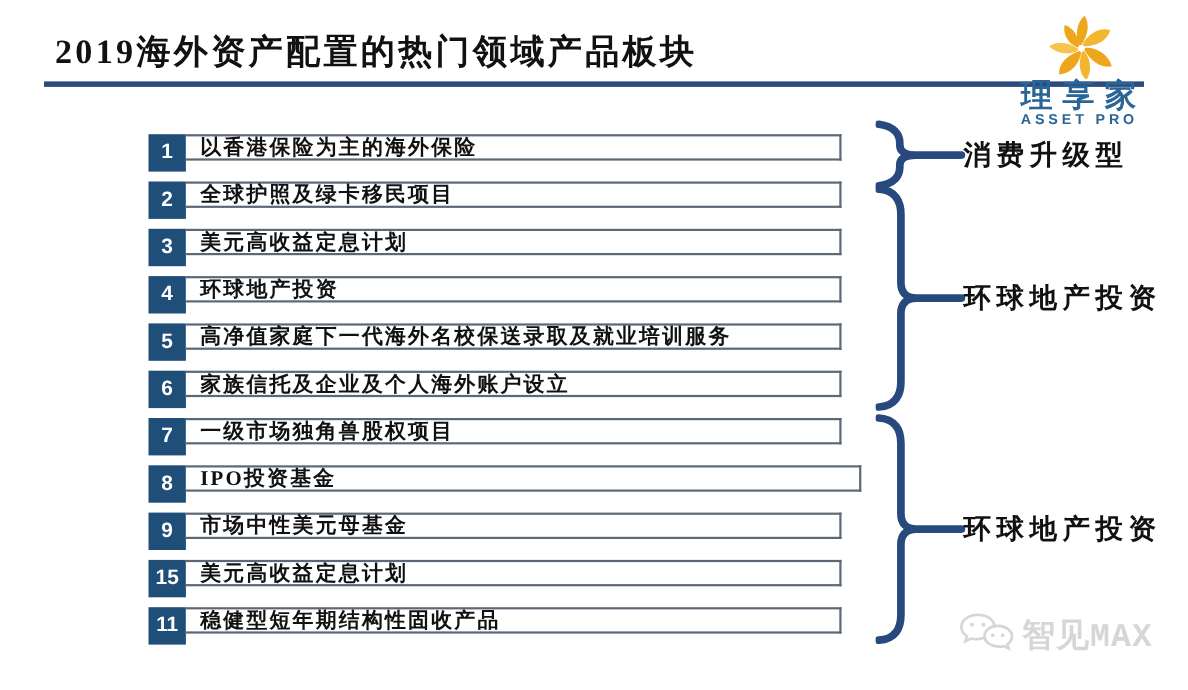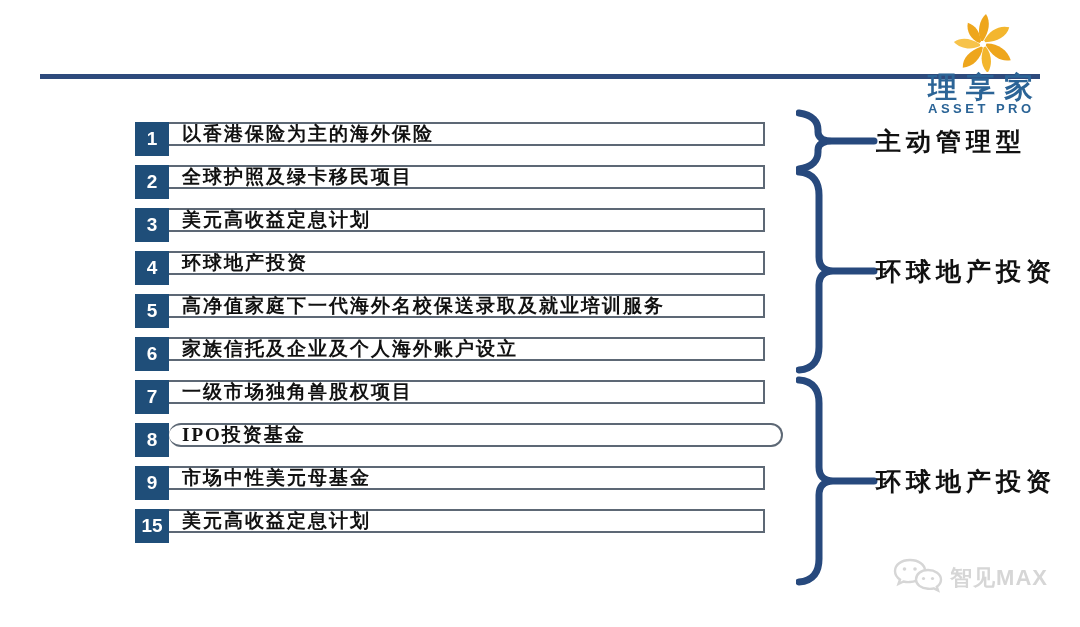--- a/index.html
+++ b/index.html
@@ -47,45 +47,46 @@
     width:34px;min-width:34px;height:34px;background:var(--navy);
     color:#fff;font-family:"Liberation Sans",sans-serif;font-weight:bold;
     font-size:19px;display:flex;align-items:center;justify-content:center;
   }
   .box{
     width:596px;height:24px;border:2px solid var(--border);border-left:none;
     background:#fff;display:flex;align-items:center;padding-left:13px;
     font-size:19px;font-weight:bold;color:var(--ink);letter-spacing:2px;
     white-space:nowrap;
   }
-  .row.wide .box{width:614px;border-radius:13px;}
+  .row.wide .box{width:614px;}
 
   
   .brace{position:absolute;left:796px;}
   .group-label{
     position:absolute;left:876px;transform:translateY(-50%);
     font-size:25px;font-weight:bold;color:var(--ink);letter-spacing:5px;
     white-space:nowrap;
   }
 
   
   .watermark{
     position:absolute;right:32px;bottom:28px;display:flex;align-items:center;
     color:var(--watermark);
   }
   .watermark-text{
-    font-family:Liberation Sans, sans-serif;font-size:22px;font-weight:bold;
+    font-family:Liberation Mono, monospace;font-size:30px;font-weight:bold;
     letter-spacing:1px;margin-left:6px;
   }
 </style>
 </head>
 <body>
 
 <div class="slide">
 
+  <div class="title">2019海外资产配置的热门领域产品板块</div>
   <div class="rule"></div>
 
   <div class="logo">
     <span>
       <svg width="58" height="62" viewBox="0 0 58 62">
         <g transform="translate(30,34)">
           <g fill="#eea61c">
             <path transform="rotate(0)" d="M0,-3 C6,-12 8,-22 3,-30 C-4,-24 -6,-12 -2,-3 Z"></path>
             <path transform="rotate(52)" d="M0,-3 C7,-13 9,-23 3,-31 C-5,-25 -7,-13 -2,-3 Z" fill="#f3b62e"></path>
             <path transform="rotate(115)" d="M0,-3 C7,-13 9,-24 3,-32 C-5,-25 -7,-13 -2,-3 Z"></path>
@@ -138,33 +139,37 @@
       <div class="box">IPO投资基金</div>
     </div>
     <div class="row">
       <div class="badge">9</div>
       <div class="box">市场中性美元母基金</div>
     </div>
     <div class="row">
       <div class="badge">15</div>
       <div class="box">美元高收益定息计划</div>
     </div>
+    <div class="row">
+      <div class="badge">11</div>
+      <div class="box">稳健型短年期结构性固收产品</div>
+    </div>
   </div>
 
   <svg class="brace" style="top:109px;" width="92" height="64" viewBox="0 0 92 64">
     <path d="M3 4 C17 6 22 13 22 21 L22 23 C22 28 26 32 36 32 C26 32 22 36 22 41 L22 43 C22 51 17 58 3 60 M36 32 L78 32" fill="none" stroke="#27497d" stroke-width="7" stroke-linecap="round" stroke-linejoin="round"></path>
   </svg>
   <svg class="brace" style="top:168px;" width="92" height="206" viewBox="0 0 92 206">
     <path d="M3 4 C18 5 23 15 23 27 L23 89 C23 97 27 103 37 103 C27 103 23 109 23 117 L23 179 C23 191 18 201 3 202 M37 103 L78 103" fill="none" stroke="#27497d" stroke-width="7" stroke-linecap="round" stroke-linejoin="round"></path>
   </svg>
   <svg class="brace" style="top:376px;" width="92" height="210" viewBox="0 0 92 210">
     <path d="M3 4 C18 5 23 15 23 27 L23 91 C23 99 27 105 37 105 C27 105 23 111 23 119 L23 183 C23 195 18 205 3 206 M37 105 L78 105" fill="none" stroke="#27497d" stroke-width="7" stroke-linecap="round" stroke-linejoin="round"></path>
   </svg>
 
-  <div class="group-label" style="top:141px;">主动管理型</div>
+  <div class="group-label" style="top:141px;">消费升级型</div>
   <div class="group-label" style="top:271px;">环球地产投资</div>
   <div class="group-label" style="top:481px;">环球地产投资</div>
 
   <div class="watermark">
     <span>
       <svg width="52" height="38" viewBox="0 0 52 38">
         <g fill="none" stroke="#d6d6d6" stroke-width="2.4">
           <path d="M18 3 C9 3 3 8 3 14 C3 17.5 5 20.5 8 22.5 L6.5 27 L11.5 24.5 C13.5 25 16 25.3 18 25 C27 24.5 33 19 33 13.5 C33 8 27 3 18 3 Z" fill="#ffffff"></path>
           <path d="M36 13 C43 13 49 17 49 22.5 C49 25.5 47.3 28 44.8 29.7 L46 33.5 L41.8 31.4 C40 31.9 38 32 36 31.8 C29 31.3 24 27.5 24 22.5 C24 17 29 13 36 13 Z" fill="#ffffff"></path>
         </g>

